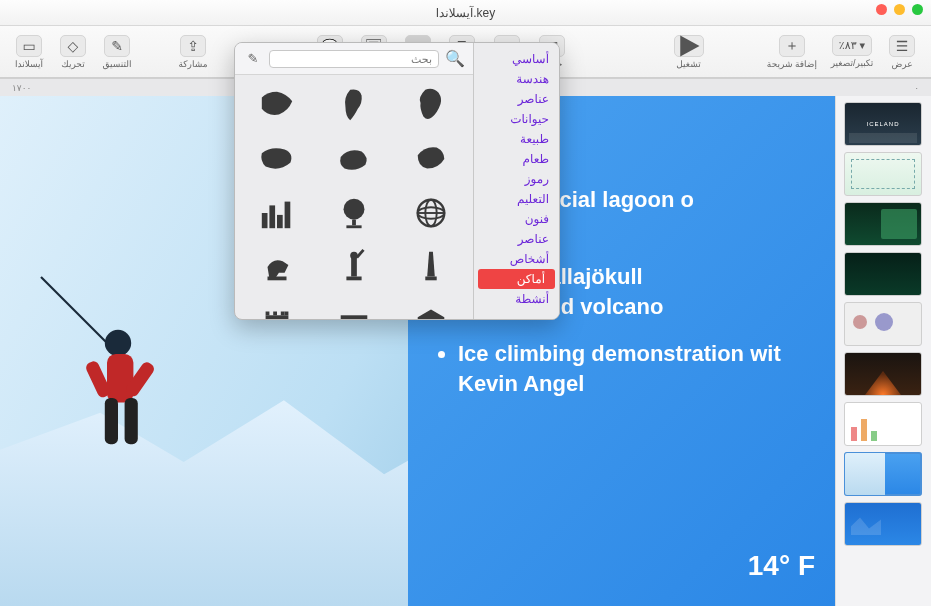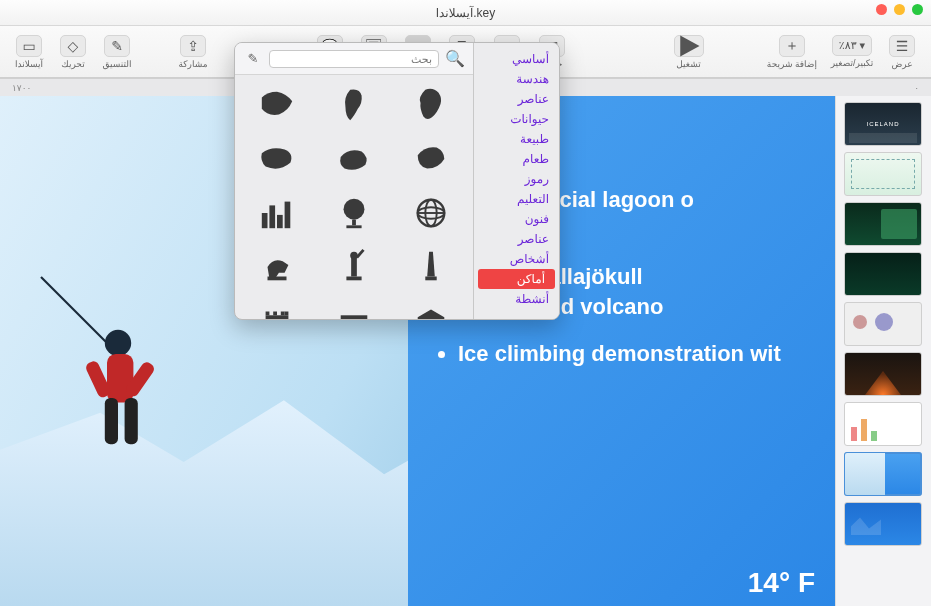--- a/index.html
+++ b/index.html
@@ -120,21 +120,21 @@
     padding: 28px 20px 10px 28px;
     font-size: 22px;
     line-height: 1.35;
     font-weight: 600;
   }
   .bluepanel .heading { font-size: 30px; font-weight:700; margin-bottom: 20px; }
   .bluepanel ul { list-style: disc; padding-left: 22px; }
   .bluepanel li { margin-bottom: 18px; }
   .temp {
     position: absolute;
-    right: 20px; bottom: 8px;
+    right: 20px; bottom: 25px;
     font-size: 28px; font-weight: 700;
   }
   
   .ruler {
     height: 18px;
     background: #e8e8ea;
     border-top: 1px solid #d0d0d0;
     font-size:9px;
     color:#888;
     display:flex;
@@ -372,20 +372,21 @@
         <li>
           <span>ss the glacial lagoon o</span><br>
           <span>lón</span>
         </li>
         <li>
           <span>he Eyjafjallajökull</span><br>
           <span>glacier and volcano</span>
         </li>
         <li>
           <span>Ice climbing demonstration wit</span><br>
+          <span>Kevin Angel</span>
         </li>
       </ul>
       <div class="temp">14° F</div>
     </div>
   </div>
 </div>
 
 <div class="popover">
   <div class="catlist">
     <div class="catitem">أساسي</div>

